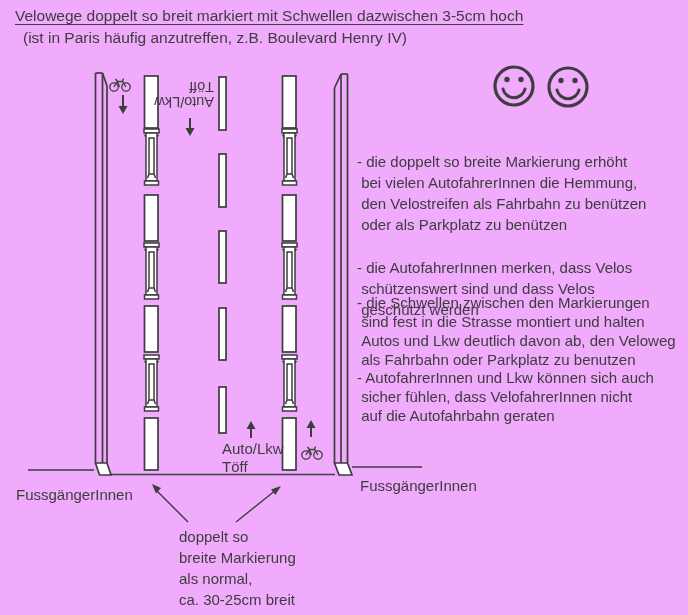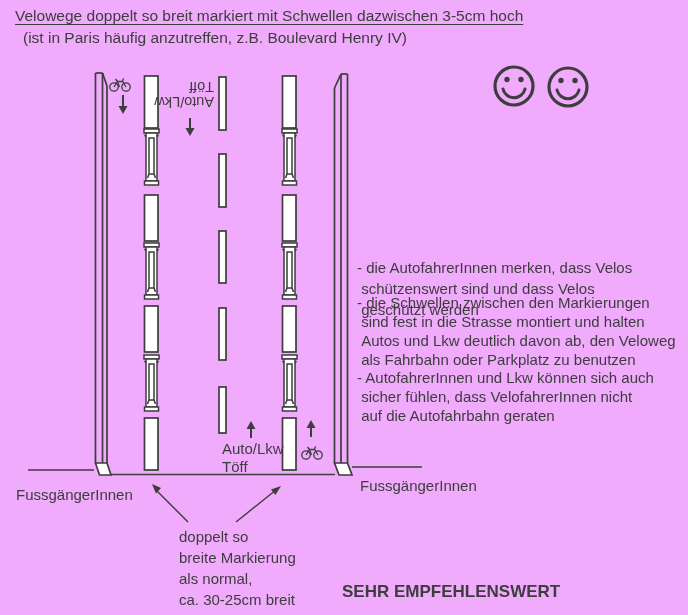--- a/index.html
+++ b/index.html
@@ -152,33 +152,36 @@
   </svg>
 
   <div class="abs title-line1">Velowege doppelt so breit markiert mit Schwellen dazwischen 3-5cm hoch</div>
   <div class="abs title-line2">(ist in Paris häufig anzutreffen, z.B. Boulevard Henry IV)</div>
 
   <div class="abs lane-label-top">Auto/Lkw
 Töff</div>
   <div class="abs lane-label-bottom">Auto/Lkw
 Töff</div>
 
+  <div class="abs para p1">- die doppelt so breite Markierung erhöht
+ bei vielen AutofahrerInnen die Hemmung,
+ den Velostreifen als Fahrbahn zu benützen
+ oder als Parkplatz zu benützen</div>
   <div class="abs para p2">- die AutofahrerInnen merken, dass Velos
  schützenswert sind und dass Velos
  geschützt werden</div>
   <div class="abs para p4">- AutofahrerInnen und Lkw können sich auch
  sicher fühlen, dass VelofahrerInnen nicht
  auf die Autofahrbahn geraten</div>
   <div class="abs para p3">- die Schwellen zwischen den Markierungen
  sind fest in die Strasse montiert und halten
  Autos und Lkw deutlich davon ab, den Veloweg
  als Fahrbahn oder Parkplatz zu benutzen</div>
 
   <div class="abs ped-left">FussgängerInnen</div>
   <div class="abs ped-right">FussgängerInnen</div>
 
   <div class="abs marking-note">doppelt so
 breite Markierung
 als normal,
 ca. 30-25cm breit</div>
 
-  <div class="abs verdict">SEHR EMPFEHLENSWERT</div>
 </div>
 
 </body></html>

